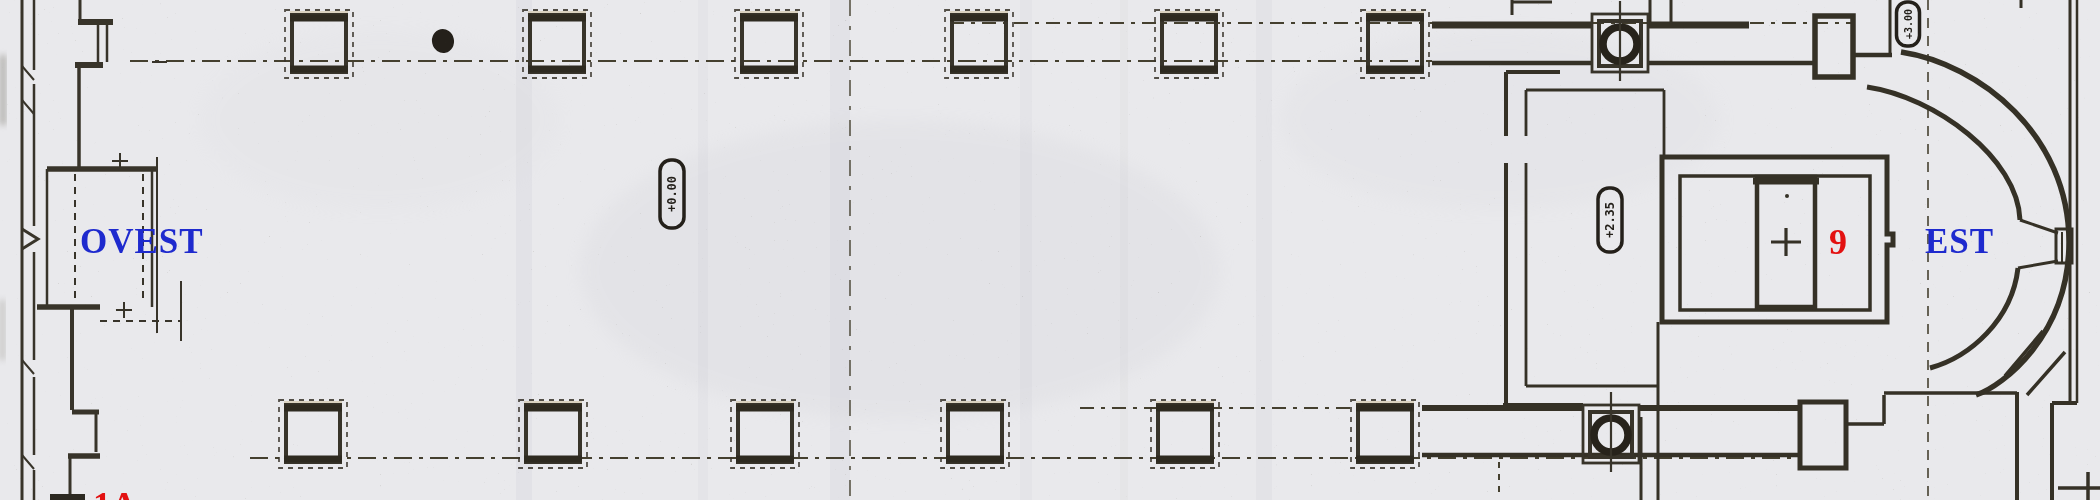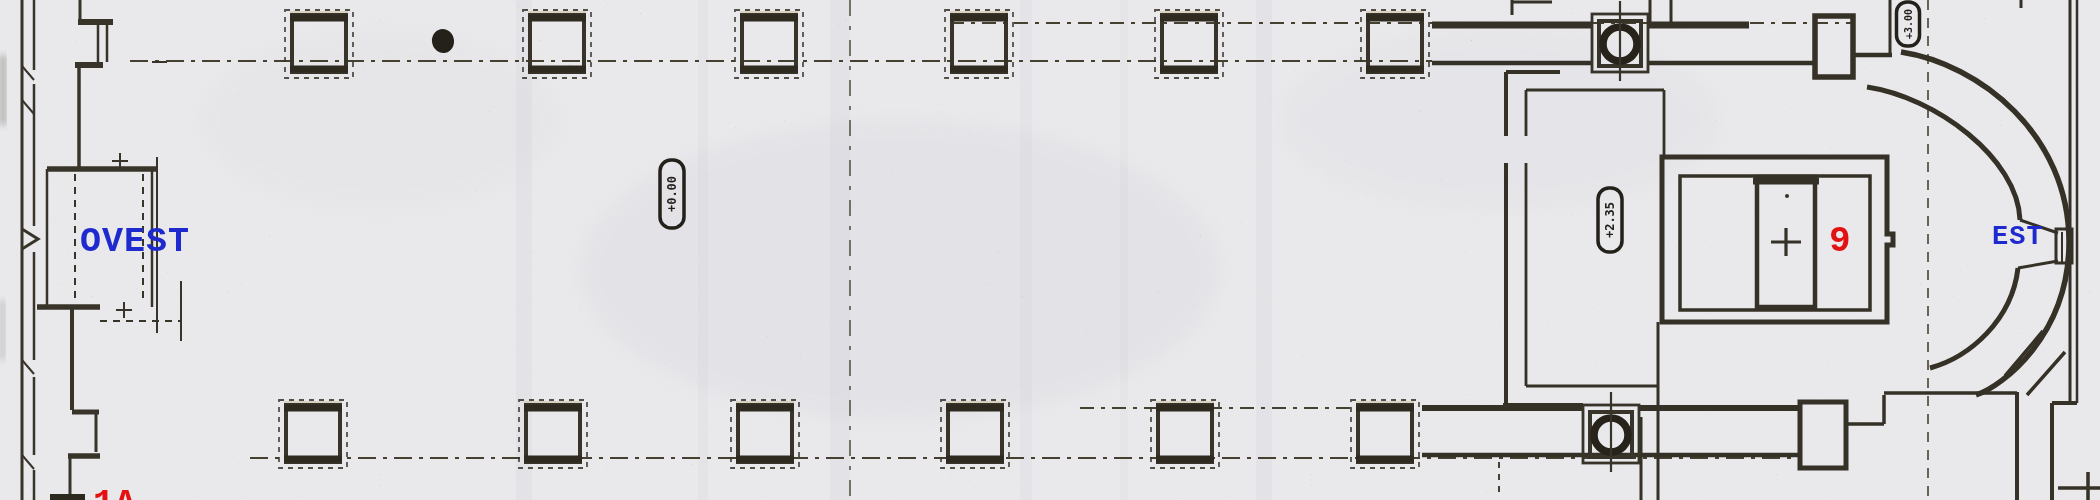--- a/index.html
+++ b/index.html
@@ -1,22 +1,22 @@
 <!DOCTYPE html>
 <html><head>
 <meta charset="utf-8">
 <style>
   html,body{margin:0;padding:0;background:#777;}
   #page{position:relative;width:2100px;height:500px;overflow:hidden;background:#e9e9ec;
         font-family:"Liberation Sans",sans-serif;}
   #plan-svg{position:absolute;left:0;top:0;}
-  .lbl{position:absolute;font-weight:bold;font-family:Liberation Mono, monospace;
+  .lbl{position:absolute;font-weight:bold;font-family:Liberation Serif, serif;
        letter-spacing:1px;white-space:nowrap;}
   #lbl-west{left:80px;top:222px;font-size:35px;}
-  #lbl-east{left:1992px;top:222px;font-size:27px;}
+  #lbl-east{left:1925px;top:222px;font-size:35px;}
   #lbl-altar{left:1829px;top:221px;font-size:36px;letter-spacing:0;}
   #lbl-corner{left:93px;top:484px;font-size:36px;letter-spacing:0;}
 </style>
 </head>
 <body>
 
 <div id="page">
 <svg id="plan-svg" width="2100" height="500" viewBox="0 0 2100 500" xmlns="http://www.w3.org/2000/svg">
   <defs>
     <filter id="speck" x="0" y="0" width="100%" height="100%">

